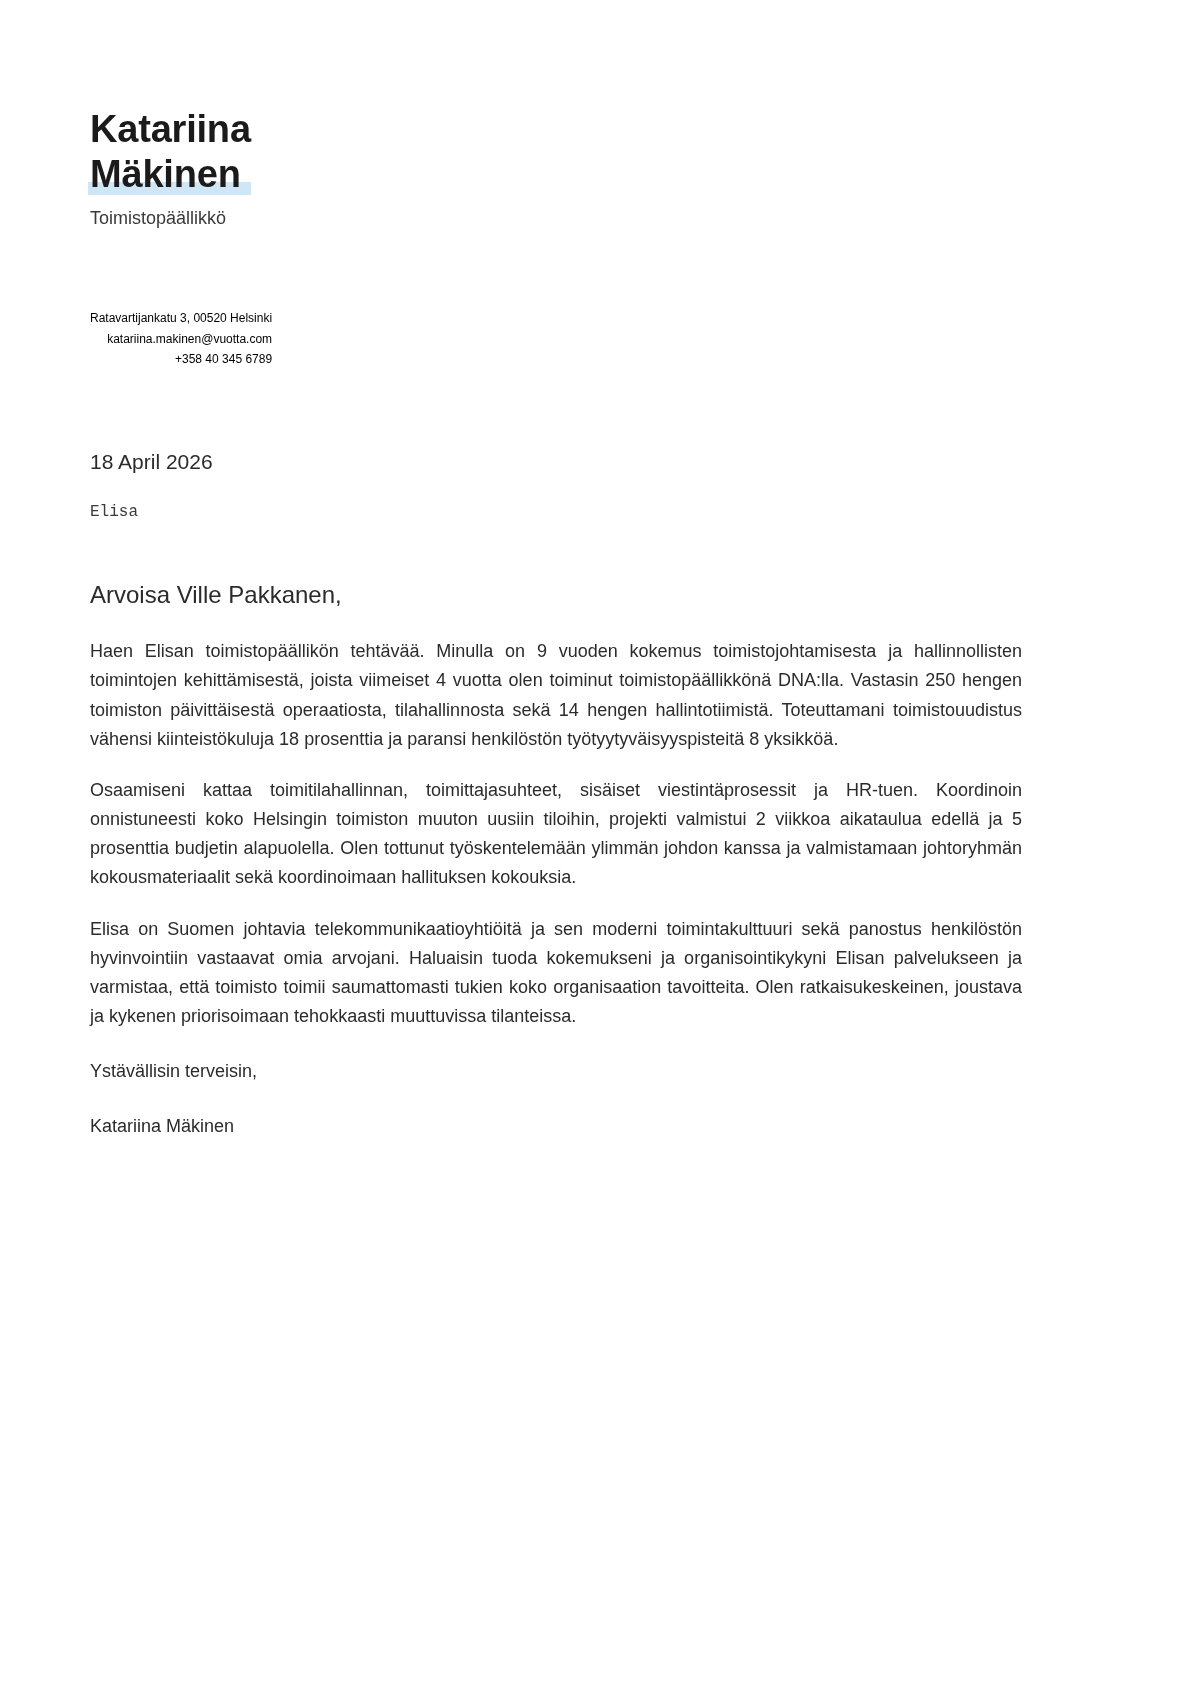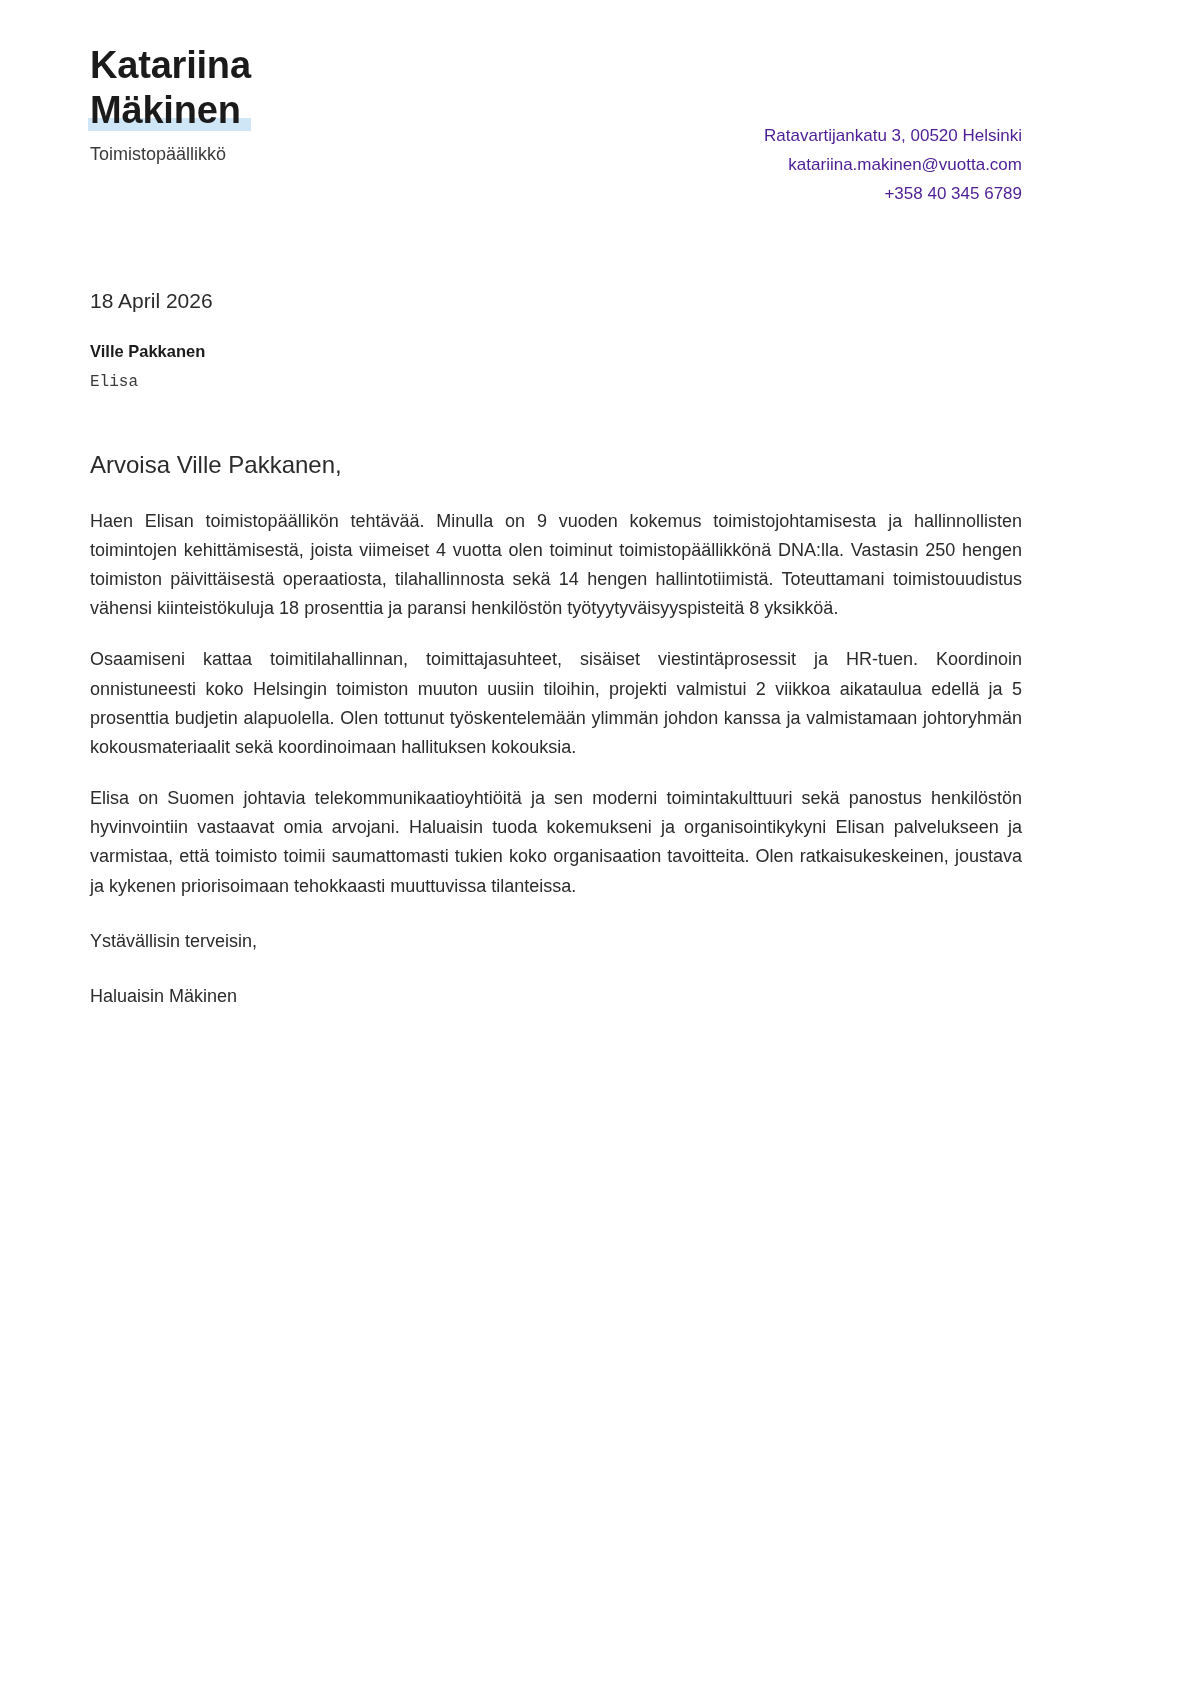--- a/index.html
+++ b/index.html
@@ -25,21 +25,22 @@
     left: 90px;
     top: 0;
     width: 932px;
   }
 
   
   .header {
     display: flex;
     align-items: flex-start;
     justify-content: space-between;
-    padding-top: 43px;
+    padding-top: 107px;
+    flex-direction: column;
   }
   .identity {
     width: 420px;
   }
   .name-block {
     margin: 0;
     font-size: 38px;
     line-height: 1.18;
     font-weight: bold;
     color: #1b1b1b;
@@ -68,23 +69,23 @@
   }
   .job-title {
     margin: 10px 0 0 0;
     font-size: 18px;
     line-height: 1.3;
     color: #3a3a3a;
     font-weight: normal;
   }
   .contact {
     text-align: right;
-    font-size: 17px;
+    font-size: 12px;
     line-height: 1.72;
-    color: #4c1d95;
+    color: #000000;
     padding-top: 78px;
     white-space: nowrap;
   }
   .contact div {
     display: block;
   }
 
   
   .meta {
     margin-top: 76px;
@@ -159,27 +160,26 @@
 
       <div class="contact">
         <div>Ratavartijankatu 3, 00520 Helsinki</div>
         <div>katariina.makinen@vuotta.com</div>
         <div>+358 40 345 6789</div>
       </div>
     </div>
 
     <div class="meta">
       <div class="letter-date">18 April 2026</div>
-      <div class="recipient-name">Ville Pakkanen</div>
       <div class="recipient-company">Elisa</div>
     </div>
 
     <div class="body-copy">
       <div class="salutation">Arvoisa Ville Pakkanen,</div>
       <p class="para">Haen Elisan toimistopäällikön tehtävää. Minulla on 9 vuoden kokemus toimistojohtamisesta ja hallinnollisten toimintojen kehittämisestä, joista viimeiset 4 vuotta olen toiminut toimistopäällikkönä DNA:lla. Vastasin 250 hengen toimiston päivittäisestä operaatiosta, tilahallinnosta sekä 14 hengen hallintotiimistä. Toteuttamani toimistouudistus vähensi kiinteistökuluja 18 prosenttia ja paransi henkilöstön työtyytyväisyyspisteitä 8 yksikköä.</p>
       <p class="para">Osaamiseni kattaa toimitilahallinnan, toimittajasuhteet, sisäiset viestintäprosessit ja HR-tuen. Koordinoin onnistuneesti koko Helsingin toimiston muuton uusiin tiloihin, projekti valmistui 2 viikkoa aikataulua edellä ja 5 prosenttia budjetin alapuolella. Olen tottunut työskentelemään ylimmän johdon kanssa ja valmistamaan johtoryhmän kokousmateriaalit sekä koordinoimaan hallituksen kokouksia.</p>
       <p class="para">Elisa on Suomen johtavia telekommunikaatioyhtiöitä ja sen moderni toimintakulttuuri sekä panostus henkilöstön hyvinvointiin vastaavat omia arvojani. Haluaisin tuoda kokemukseni ja organisointikykyni Elisan palvelukseen ja varmistaa, että toimisto toimii saumattomasti tukien koko organisaation tavoitteita. Olen ratkaisukeskeinen, joustava ja kykenen priorisoimaan tehokkaasti muuttuvissa tilanteissa.</p>
       <div class="closing">Ystävällisin terveisin,</div>
-      <div class="signature">Haluaisin Mäkinen</div>
+      <div class="signature">Katariina Mäkinen</div>
     </div>
 
   </div>
 </div>
 
 </body></html>

